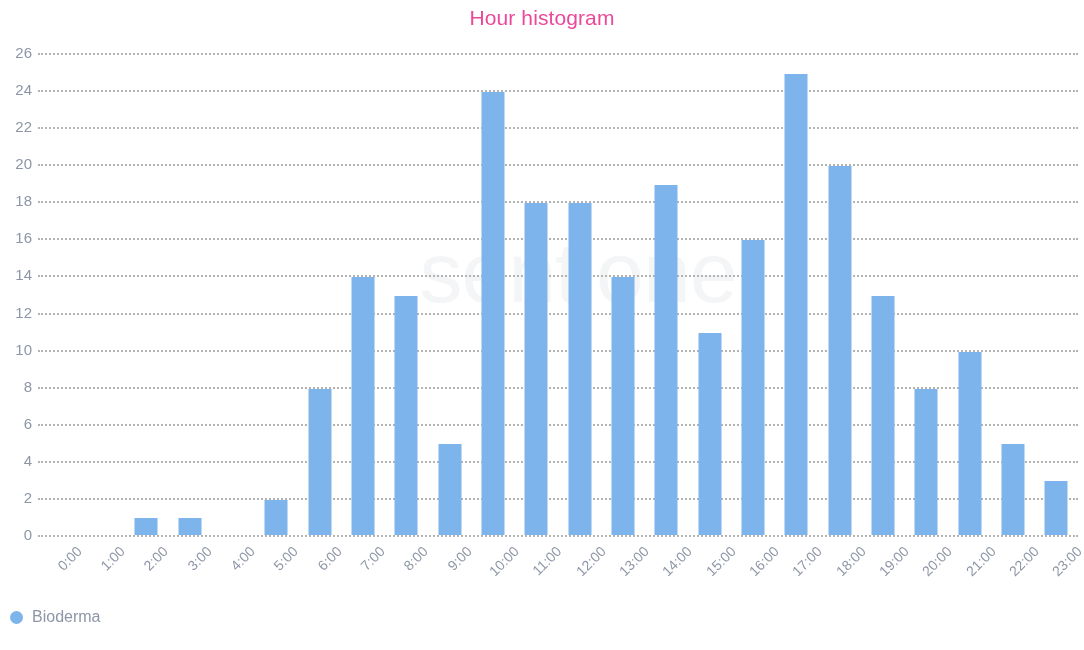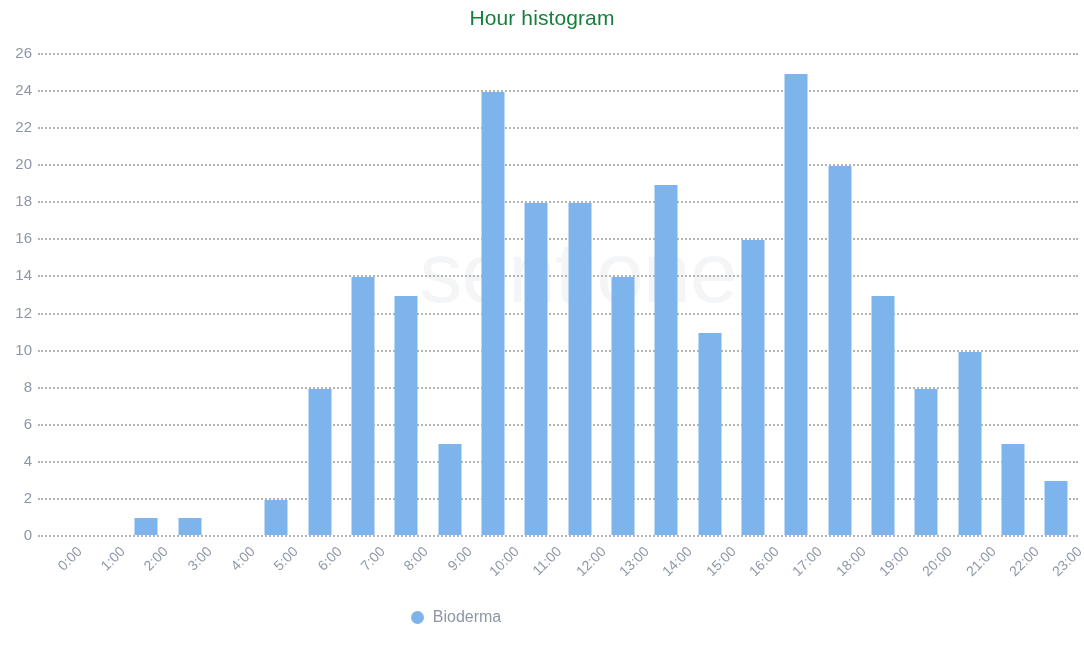--- a/index.html
+++ b/index.html
@@ -20,21 +20,21 @@
   }
 
   
   .chart-title {
     position: absolute;
     top: 6px;
     left: 0;
     width: 1084px;
     text-align: center;
     font-size: 21px;
-    color: #15803d;
+    color: #ec4899;
     font-weight: 400;
     letter-spacing: 0.1px;
   }
 
   
   
   .plot {
     position: absolute;
     left: 38px;
     top: 53px;
@@ -127,26 +127,26 @@
     font-size: 14px;
     color: #8d96a6;
     white-space: nowrap;
     transform-origin: 100% 0%;
     transform: translateX(-50%) rotate(-45deg);
   }
 
   
   .legend {
     position: absolute;
-    left: 0;
+    left: 10px;
     top: 608px;
     width: 912px;
     display: flex;
     align-items: center;
-    justify-content: center;
+    justify-content: flex-start;
     gap: 9px;
   }
   .legend-dot {
     width: 13px;
     height: 13px;
     border-radius: 50%;
     background: #7db4ec;
     display: inline-block;
   }
   .legend-label {

